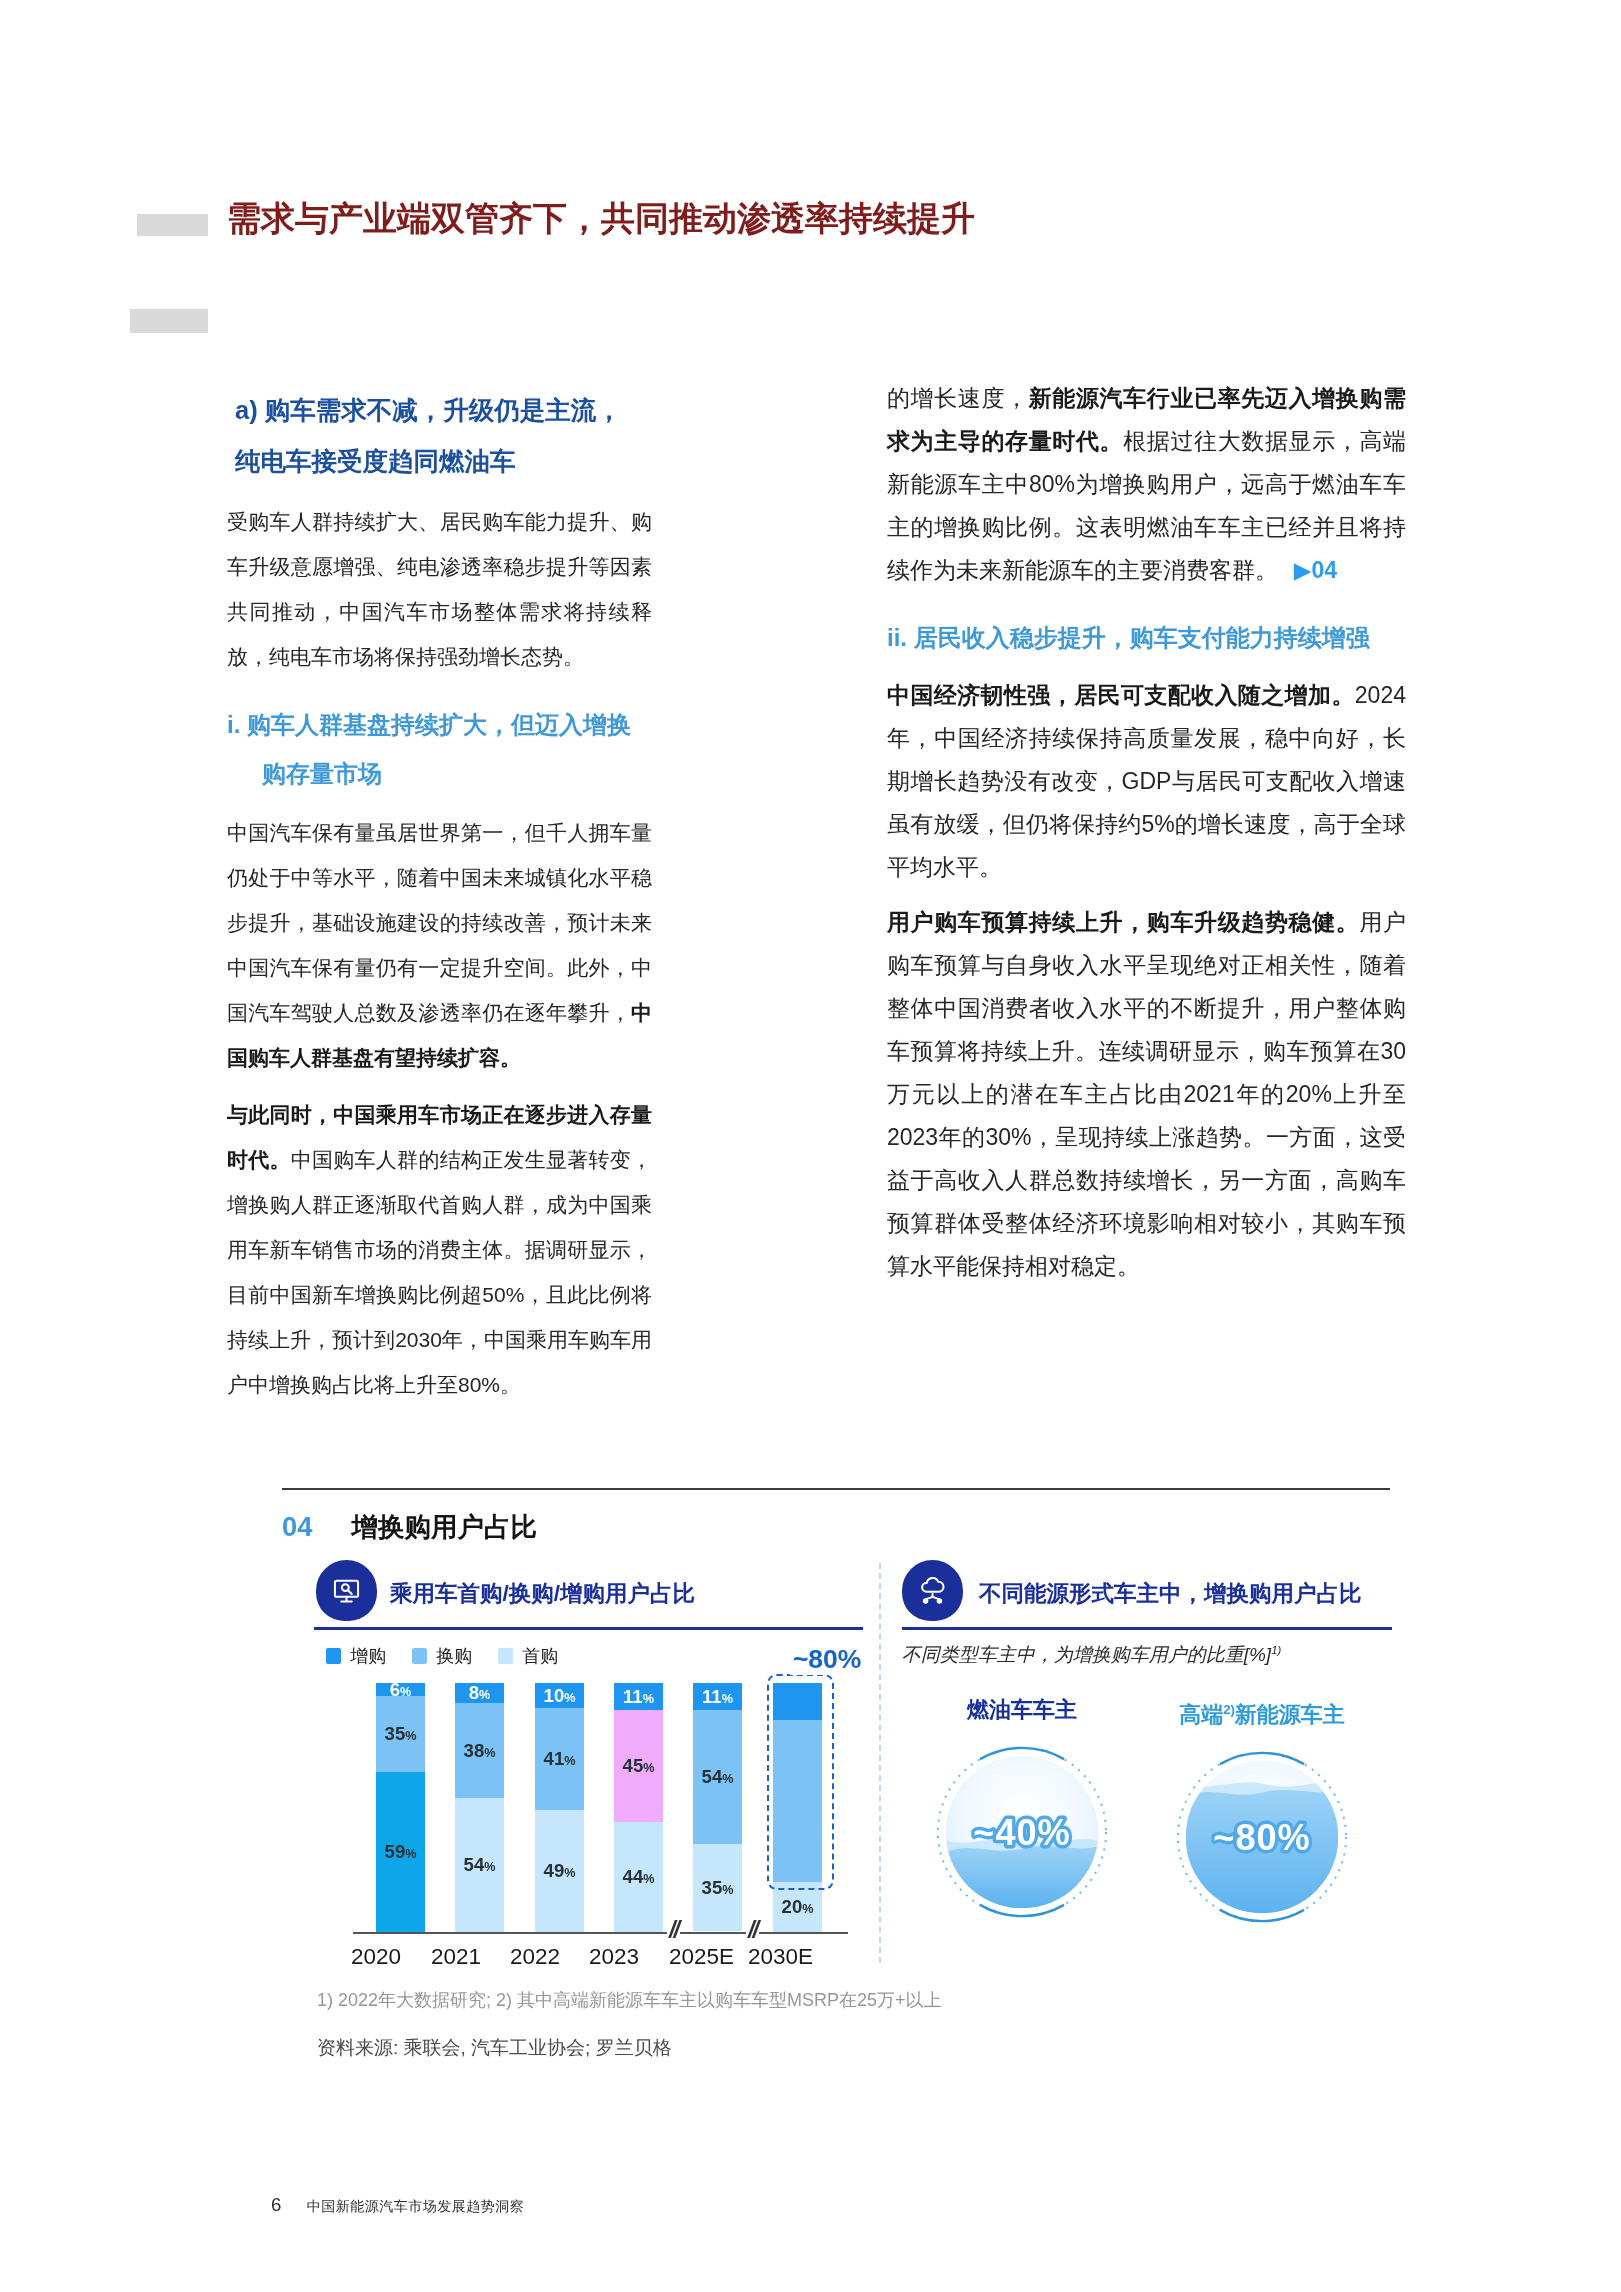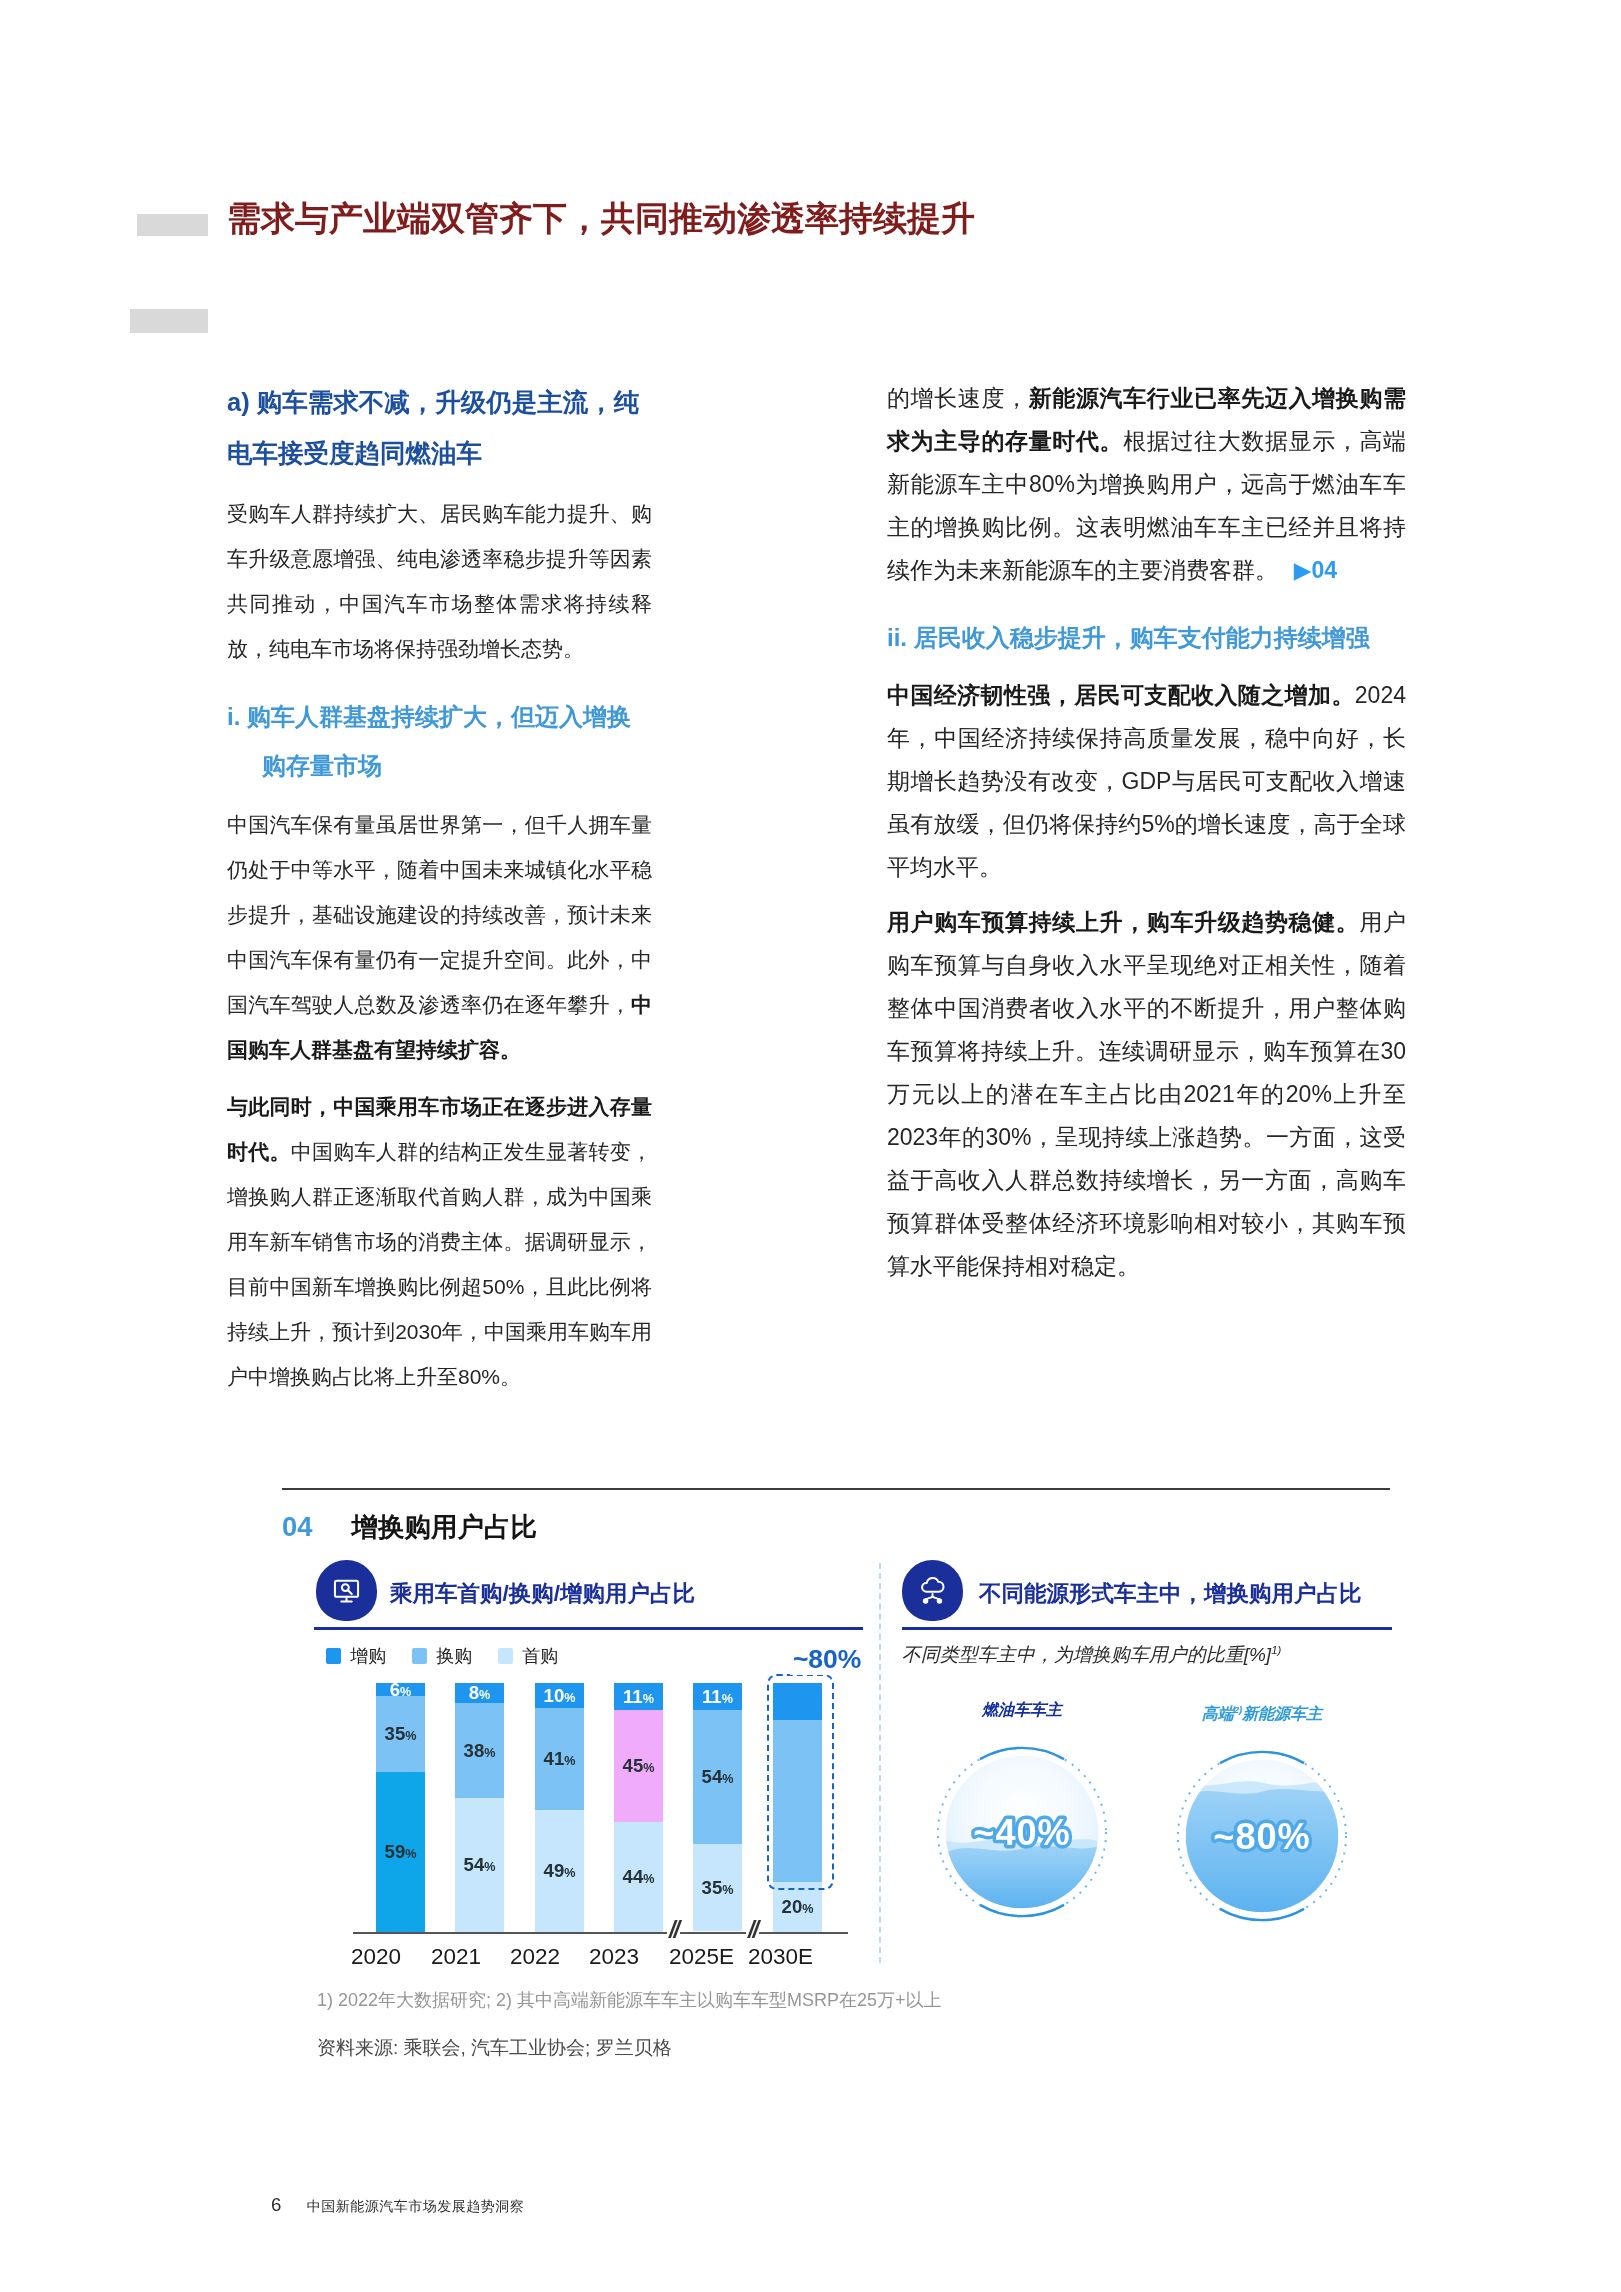--- a/index.html
+++ b/index.html
@@ -6,21 +6,21 @@
   .page{position:relative;width:1621px;height:2293px;background:#ffffff;overflow:hidden;
         font-family:"Liberation Sans","DejaVu Sans",sans-serif;}
   .deco-bar{position:absolute;background:#d9d9d9;}
   .deco-bar.b1{left:137px;top:214px;width:71px;height:21.6px;}
   .deco-bar.b2{left:130px;top:309px;width:78px;height:23.5px;}
   .title{position:absolute;left:227px;top:196px;margin:0;font-size:34px;font-weight:bold;color:#7f1d1d;}
 
   .col{position:absolute;color:#262626;}
   .col.left{left:227px;top:377px;width:425px;}
   .col.right{left:887px;top:365px;width:519px;}
-  .col h3{font-size:25.5px;line-height:51px;color:#1d4f9f;margin:0;font-weight:bold;}
+  .col h3{font-size:25.5px;line-height:51px;color:#1d4f9f;margin:8px;font-weight:bold;}
   .col h4{font-size:24px;line-height:49px;color:#3f98d8;margin:21.6px 0 0;font-weight:bold;
           padding-left:35px;text-indent:-35px;}
   .col.right h4{width:478px;}
   .col p{font-size:21px;line-height:45px;text-align:justify;margin:11.8px 0 0;}
   .col.right p{font-size:23px;line-height:43px;}
   .bold{font-weight:bold;color:#1a1a1a;}
   .link{color:#2e9bf0;font-weight:bold;margin-left:15.7px;}
   sup{font-size:0.6em;}
 
   .figrule{position:absolute;left:282px;top:1488px;width:1108px;height:0;border:none;
@@ -56,21 +56,21 @@
        background:#fff;padding:0 2px;letter-spacing:-2px;z-index:3;}
   .annbox{position:absolute;left:453px;top:116px;width:63px;height:212px;border:2.9px dashed #1863c8;
           border-radius:9.8px;z-index:2;}
   .annlab{position:absolute;left:476px;top:86px;font-size:26.5px;font-weight:bold;color:#1863c8;
           background:#fff;padding:0 2.9px;z-index:3;white-space:nowrap;}
 
   .vsep{position:absolute;left:879px;top:1563px;height:400px;width:0;border-left:2px dashed #bcd9ee;}
 
   .subtitle{position:absolute;left:14.7px;top:84px;font-size:19px;font-style:italic;color:#2b2b2b;white-space:nowrap;}
   .gauge{position:absolute;top:135px;width:186px;text-align:center;}
-  .gauge .glabel{font-size:16px;font-weight:bold;line-height:33px;white-space:nowrap;font-style:italic;}
+  .gauge .glabel{font-size:22px;font-weight:bold;line-height:33px;white-space:nowrap;}
   .gauge svg{margin-top:17.6px;display:block;margin-left:auto;margin-right:auto;}
 
   .footnote{position:absolute;left:317px;top:1988px;font-size:18px;color:#969696;text-align:right;}
   .source{position:absolute;left:317px;top:2035px;font-size:19px;color:#4a4a4a;}
   .pgfooter{position:absolute;left:271px;top:2194px;display:flex;gap:25.5px;align-items:baseline;color:#2e2e2e;}
   .pgnum{font-size:18.6px;}
   .pgtitle{font-size:14px;letter-spacing:0.5px;}
 </style>
 </head>
 <body>

